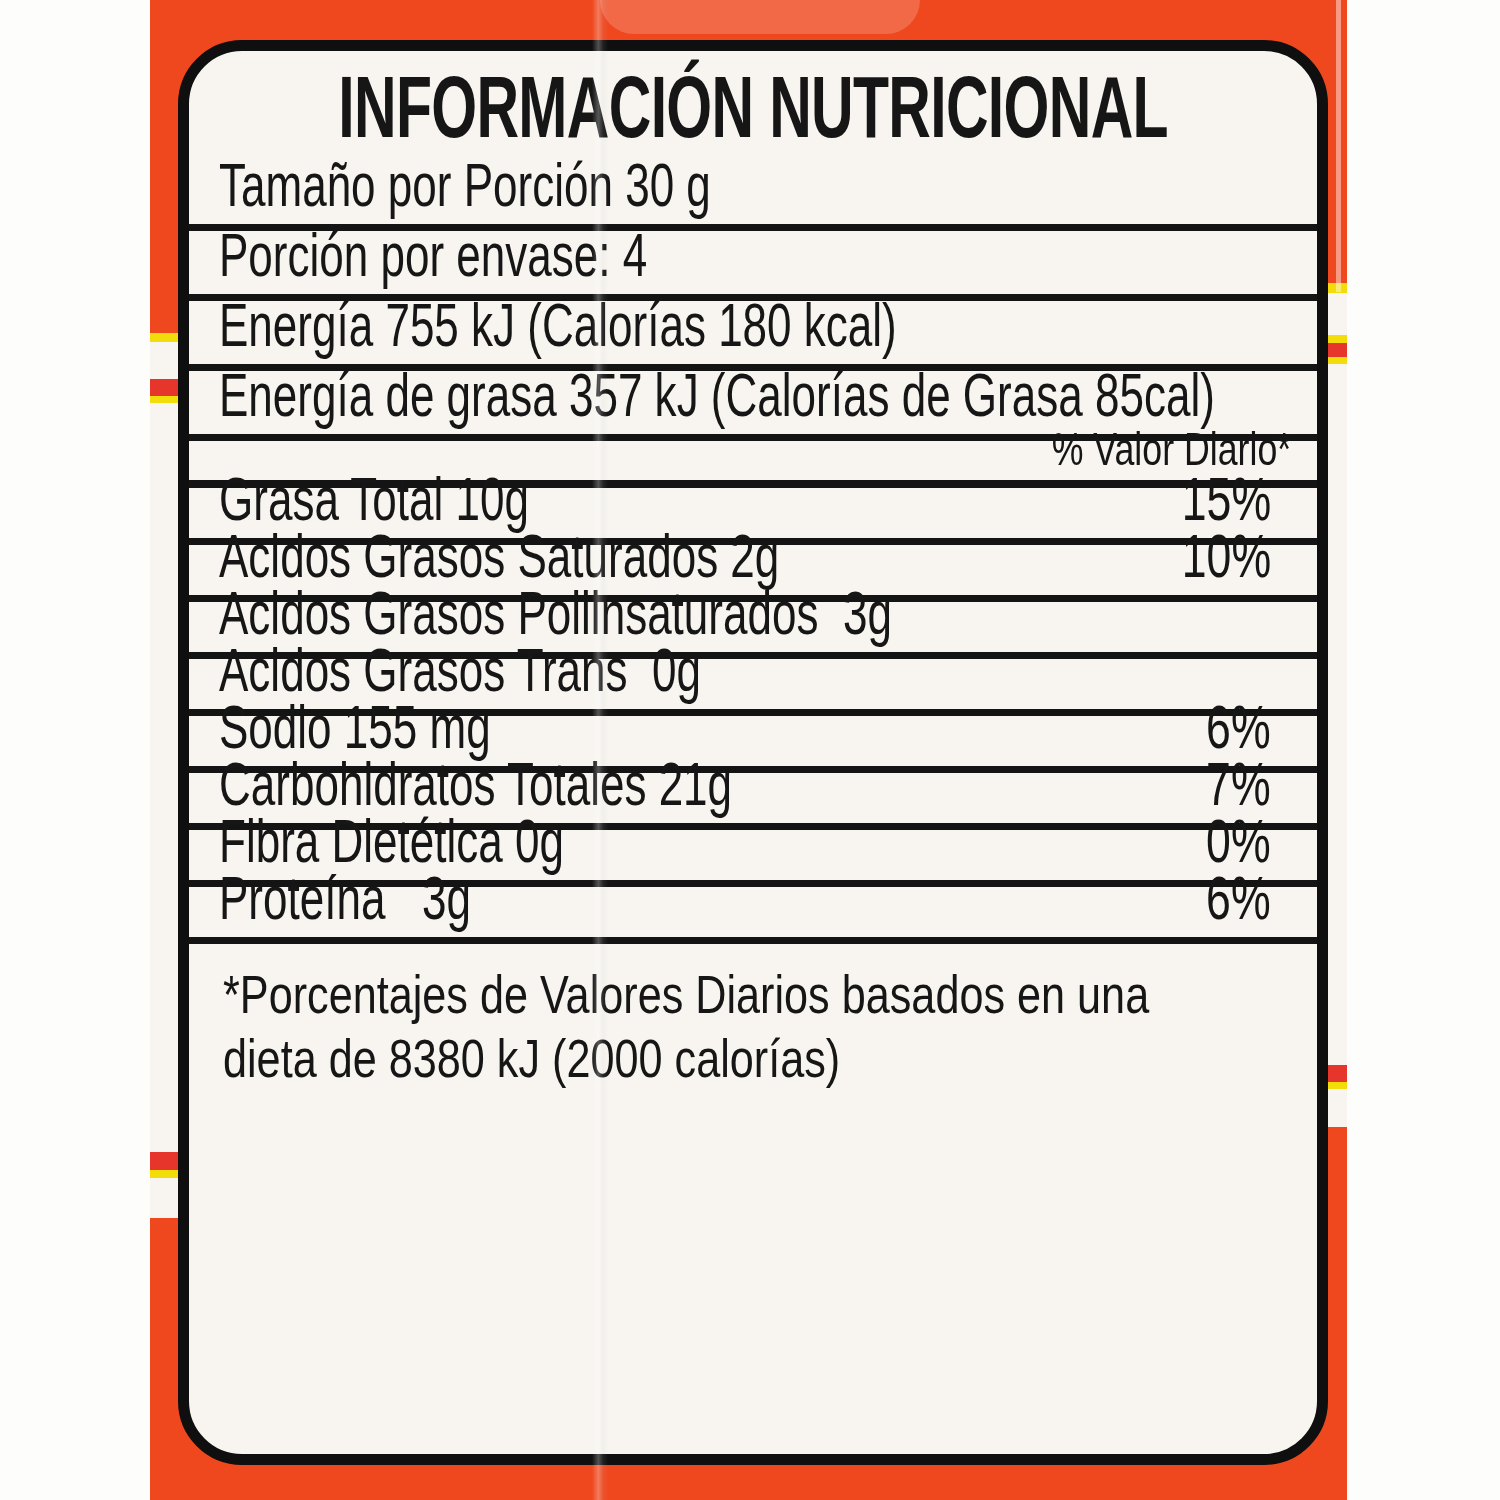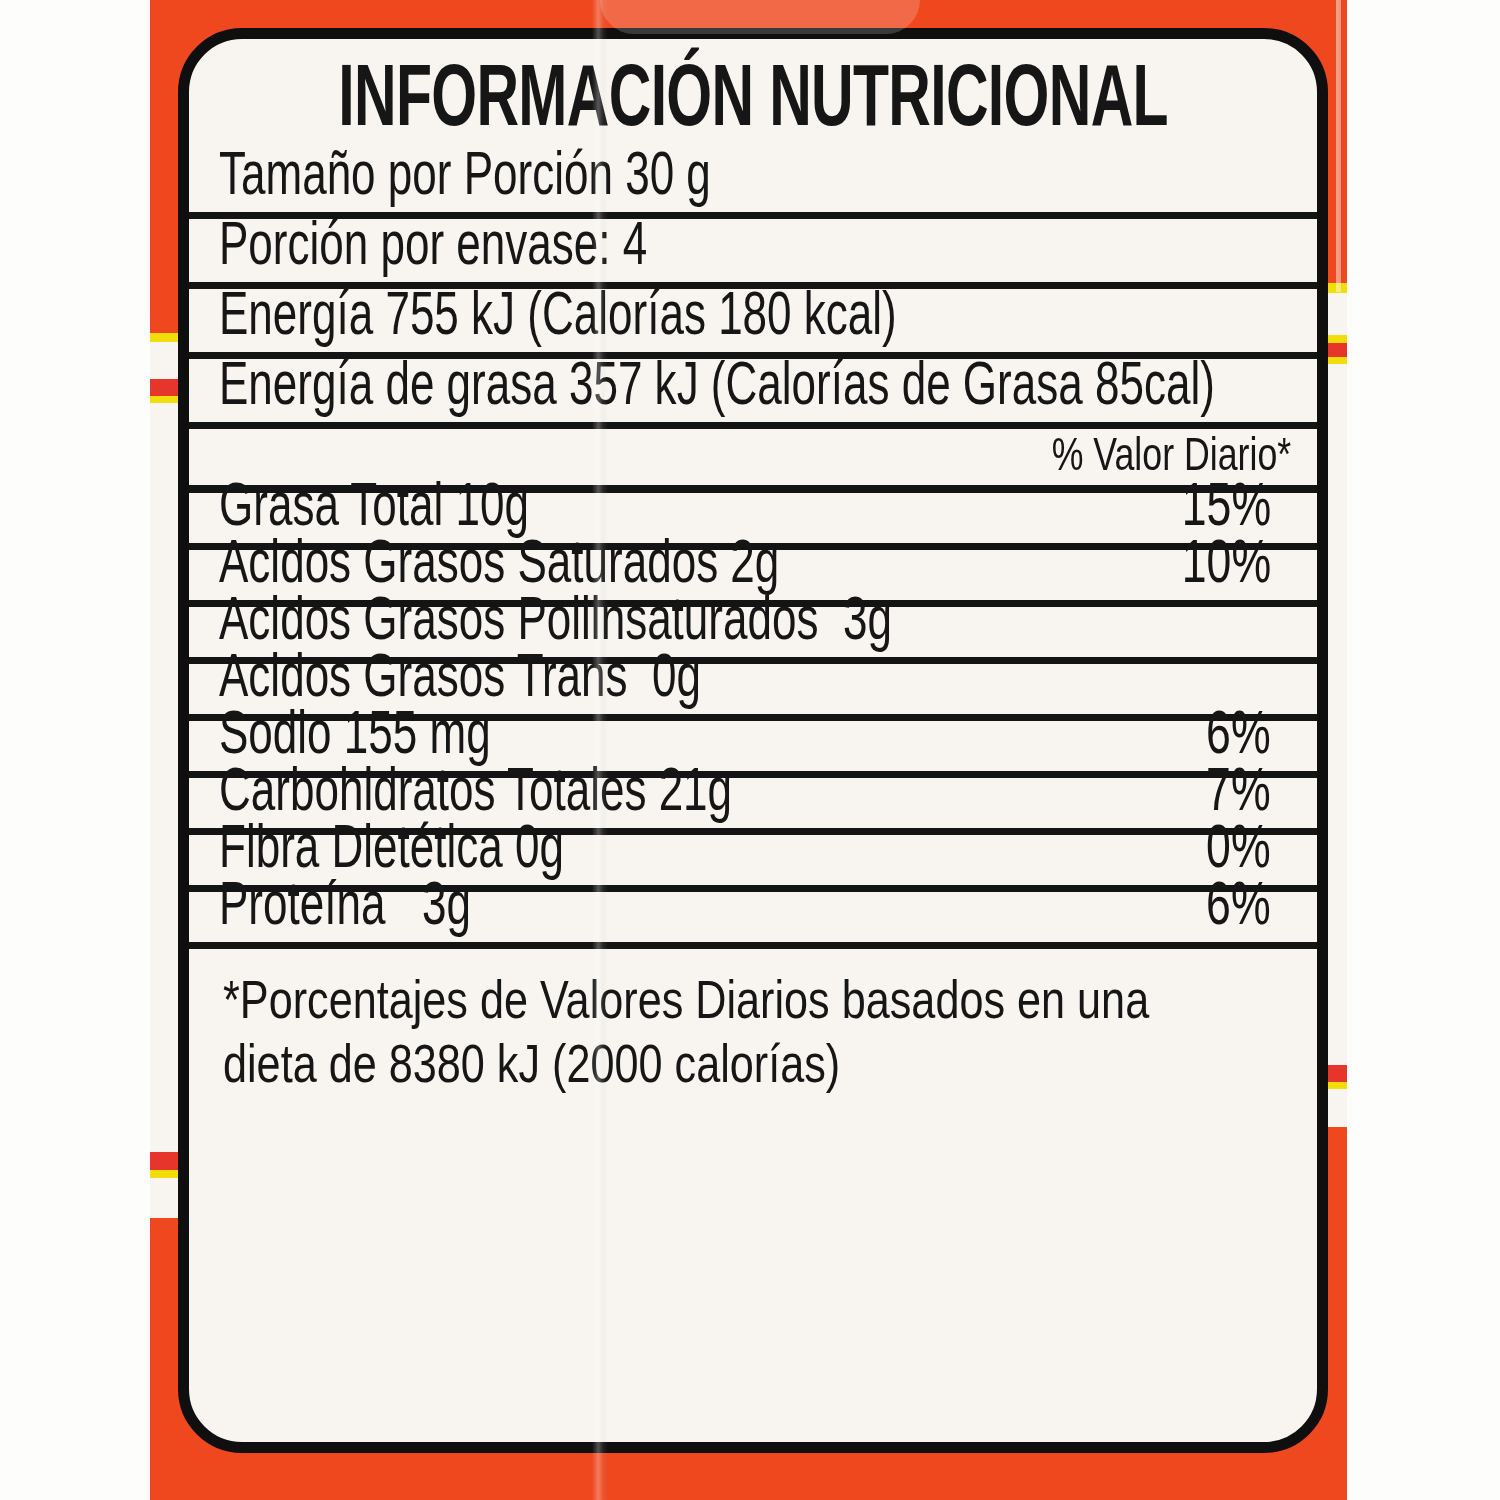--- a/index.html
+++ b/index.html
@@ -20,42 +20,42 @@
   .seg{position:absolute;left:0;width:100%;}
   .seg-yellow{background:var(--c-yellow,#F2DC0A);}
   .seg-white{background:var(--c-paper,#F8F5F0);}
   .seg-red{background:var(--c-red,#E6352A);}
   .glare-line{
     position:absolute;left:1336px;top:0;width:5px;height:292px;
     background:rgba(255,255,255,.45);z-index:3;
   }
   
   .label{
-    position:absolute;left:178px;top:28px;width:1150px;height:1425px;
+    position:absolute;left:178px;top:40px;width:1150px;height:1425px;
     box-sizing:border-box;border:11px solid #0F0F0F;border-radius:64px;
     background:var(--c-paper,#F8F5F0);z-index:4;
   }
   .label-inner{position:relative;width:100%;height:100%;}
   .title-row{
     height:110px;display:flex;justify-content:center;align-items:flex-end;
     padding-bottom:10px;box-sizing:border-box;
   }
   .title-text{
     display:inline-block;font-size:88px;font-weight:700;line-height:1;
     letter-spacing:-1px;white-space:pre;
     transform:scaleX(.67);transform-origin:center bottom;
   }
   .row{
     position:relative;display:flex;align-items:flex-end;
     box-sizing:border-box;border-bottom:7px solid #141414;
     padding:0 46px 8px 30px;
   }
   .r70{height:70px;}
   .r69{height:57px;}
-  .rdv{height:64px;border-bottom-width:8px;justify-content:flex-end;padding-right:26px;}
+  .rdv{height:47px;border-bottom-width:8px;justify-content:flex-end;padding-right:26px;}
   .row-text{
     display:inline-block;font-size:62px;line-height:1;white-space:pre;
     transform:scaleX(.71);transform-origin:left bottom;
   }
   .row-dv{
     position:absolute;right:46px;bottom:8px;
     display:inline-block;font-size:62px;line-height:1;white-space:pre;
     transform:scaleX(.72);transform-origin:right bottom;
   }
   .dv-header-text{

